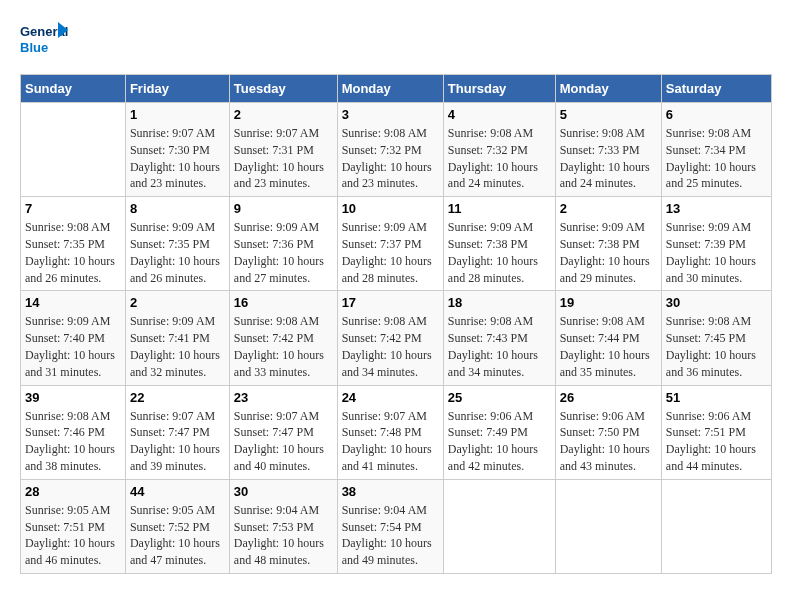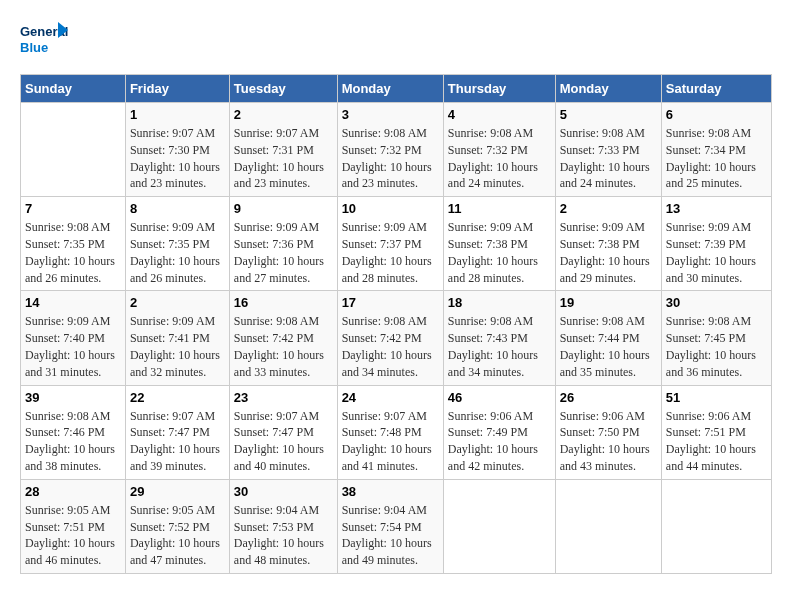--- a/index.html
+++ b/index.html
@@ -201,39 +201,39 @@
         </td>
         <td>
           <div class="day-number">23</div>
           <div class="day-info">Sunrise: 9:07 AM<br>Sunset: 7:47 PM<br>Daylight: 10 hours and 40 minutes.</div>
         </td>
         <td>
           <div class="day-number">24</div>
           <div class="day-info">Sunrise: 9:07 AM<br>Sunset: 7:48 PM<br>Daylight: 10 hours and 41 minutes.</div>
         </td>
         <td>
-          <div class="day-number">46</div>
+          <div class="day-number">25</div>
           <div class="day-info">Sunrise: 9:06 AM<br>Sunset: 7:49 PM<br>Daylight: 10 hours and 42 minutes.</div>
         </td>
         <td>
           <div class="day-number">26</div>
           <div class="day-info">Sunrise: 9:06 AM<br>Sunset: 7:50 PM<br>Daylight: 10 hours and 43 minutes.</div>
         </td>
         <td>
           <div class="day-number">51</div>
           <div class="day-info">Sunrise: 9:06 AM<br>Sunset: 7:51 PM<br>Daylight: 10 hours and 44 minutes.</div>
         </td>
       </tr>
       <tr>
         <td>
           <div class="day-number">28</div>
           <div class="day-info">Sunrise: 9:05 AM<br>Sunset: 7:51 PM<br>Daylight: 10 hours and 46 minutes.</div>
         </td>
         <td>
-          <div class="day-number">29</div>
+          <div class="day-number">44</div>
           <div class="day-info">Sunrise: 9:05 AM<br>Sunset: 7:52 PM<br>Daylight: 10 hours and 47 minutes.</div>
         </td>
         <td>
           <div class="day-number">30</div>
           <div class="day-info">Sunrise: 9:04 AM<br>Sunset: 7:53 PM<br>Daylight: 10 hours and 48 minutes.</div>
         </td>
         <td>
           <div class="day-number">38</div>
           <div class="day-info">Sunrise: 9:04 AM<br>Sunset: 7:54 PM<br>Daylight: 10 hours and 49 minutes.</div>
         </td>

